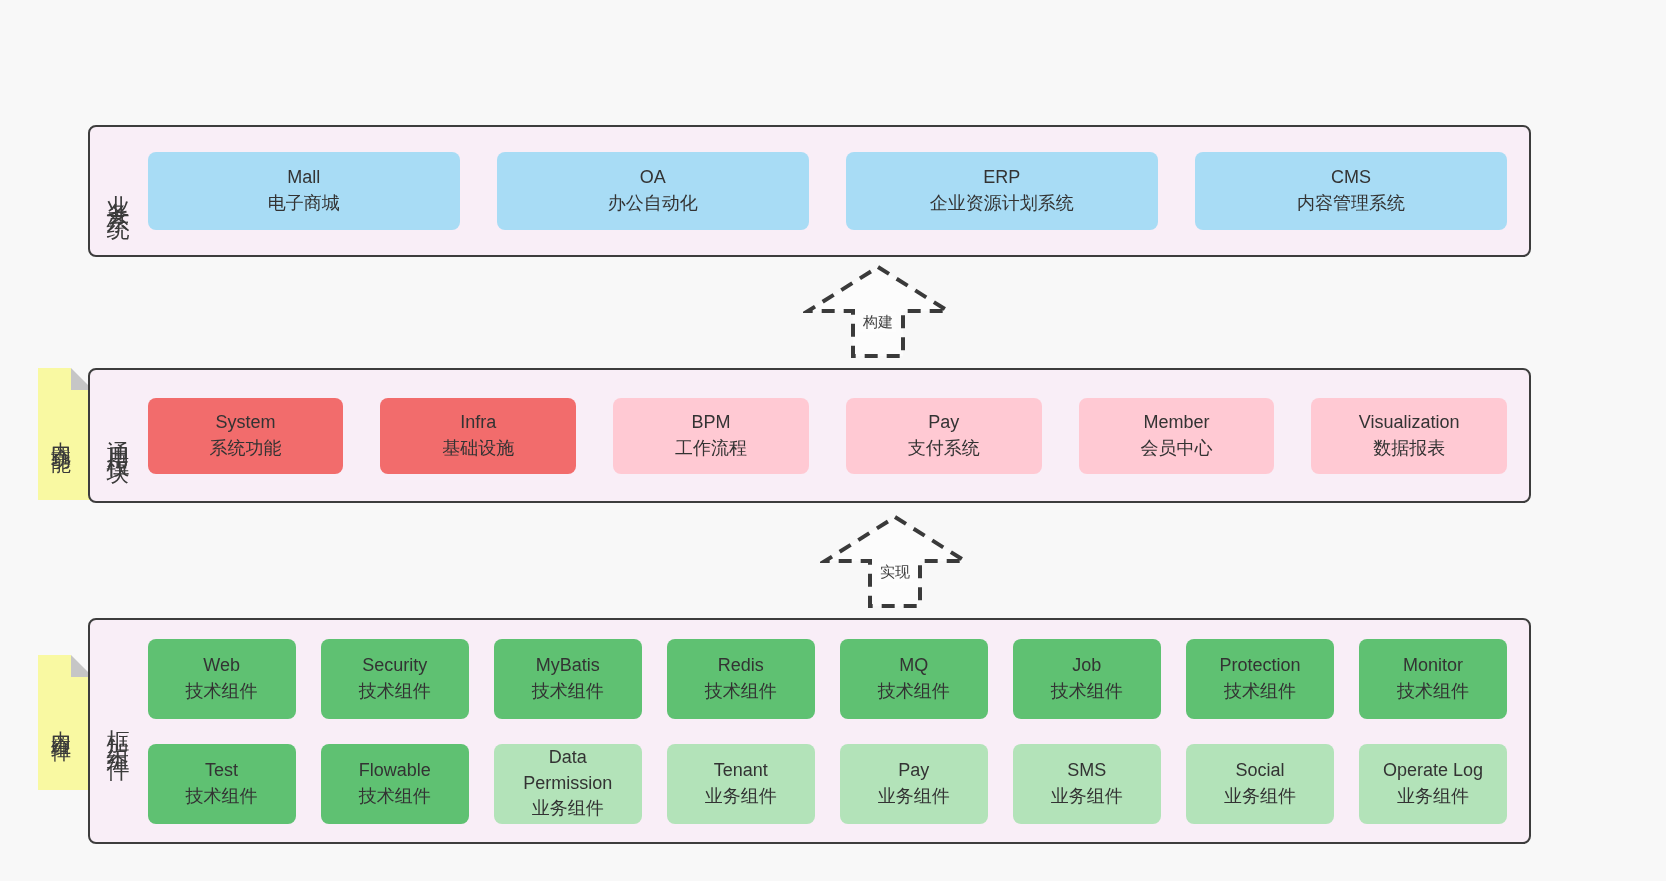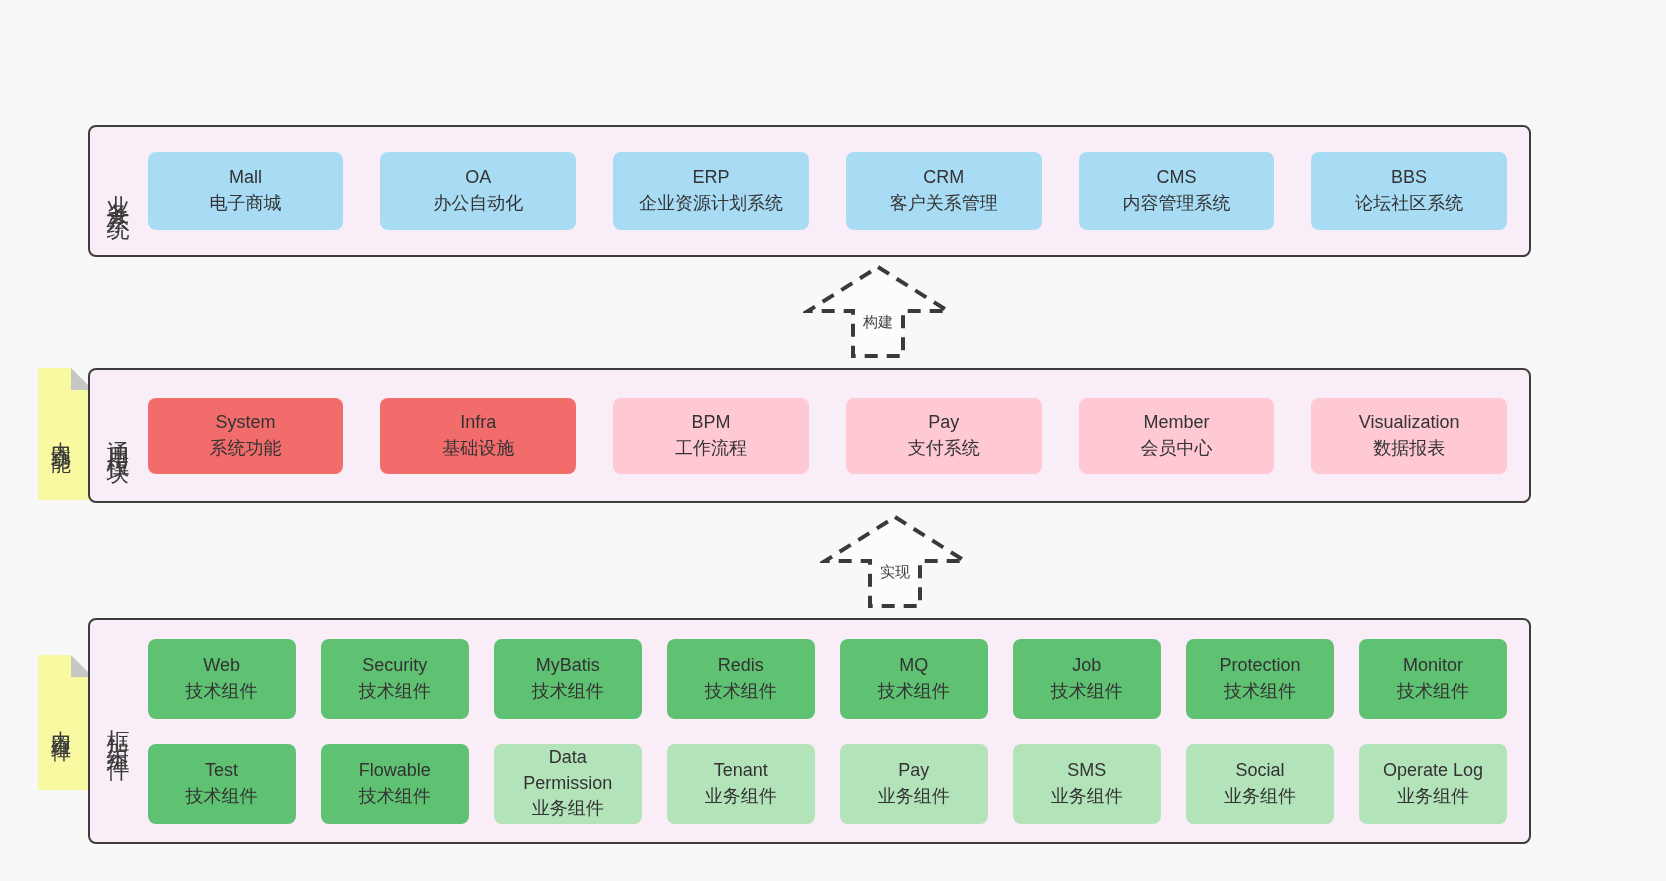--- a/index.html
+++ b/index.html
@@ -103,30 +103,22 @@
           </div>
           <div class="box t-blue">
             <div class="box-name">OA</div>
             <div class="box-desc">办公自动化</div>
           </div>
           <div class="box t-blue">
             <div class="box-name">ERP</div>
             <div class="box-desc">企业资源计划系统</div>
           </div>
           <div class="box t-blue">
-            <div class="box-name">CRM</div>
-            <div class="box-desc">客户关系管理</div>
-          </div>
-          <div class="box t-blue">
             <div class="box-name">CMS</div>
             <div class="box-desc">内容管理系统</div>
-          </div>
-          <div class="box t-blue">
-            <div class="box-name">BBS</div>
-            <div class="box-desc">论坛社区系统</div>
           </div>
         </div>
     </div>
   </section>
 
   <div class="arrow a1">
     <svg viewBox="0 0 150 95">
       <polygon points="75,3 145,47 100,47 100,92 50,92 50,47 5,47" fill="#fcfcfc" stroke="#3a3a3a" stroke-width="4" stroke-dasharray="13 9"></polygon>
     </svg>
     <span class="arrow-label">构建</span>

